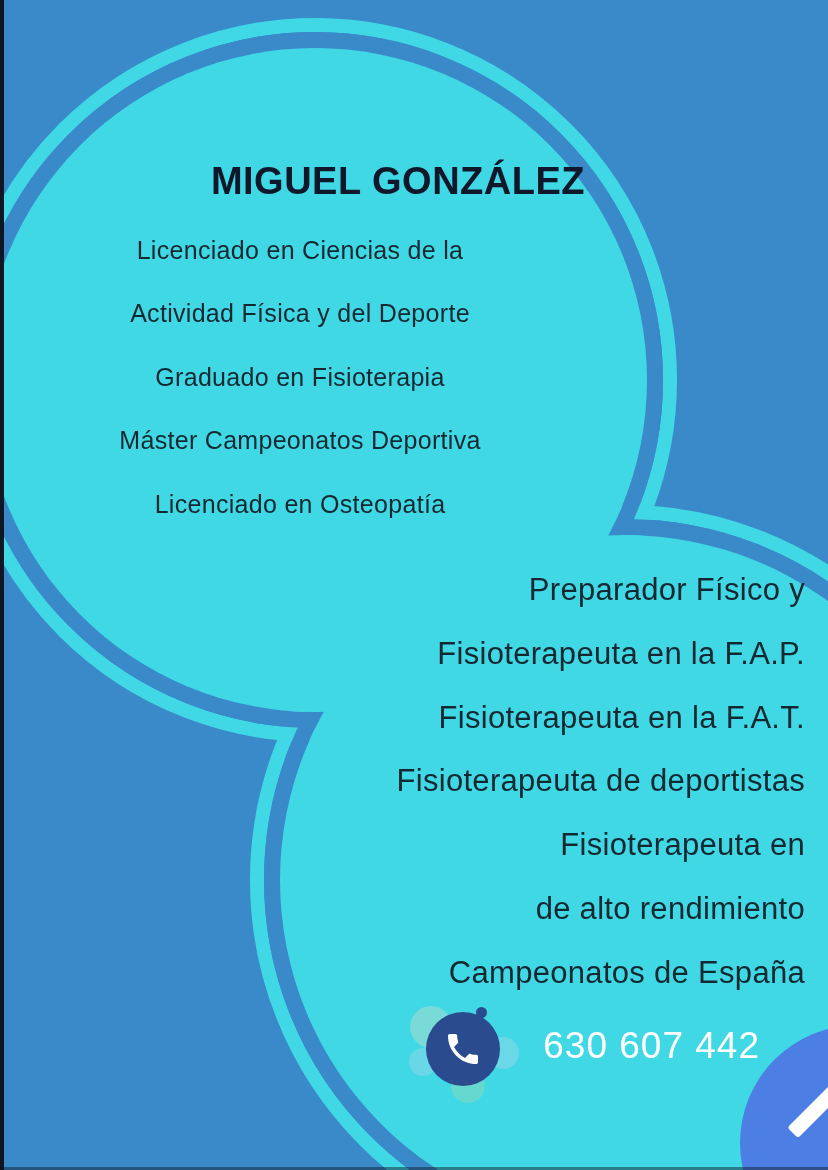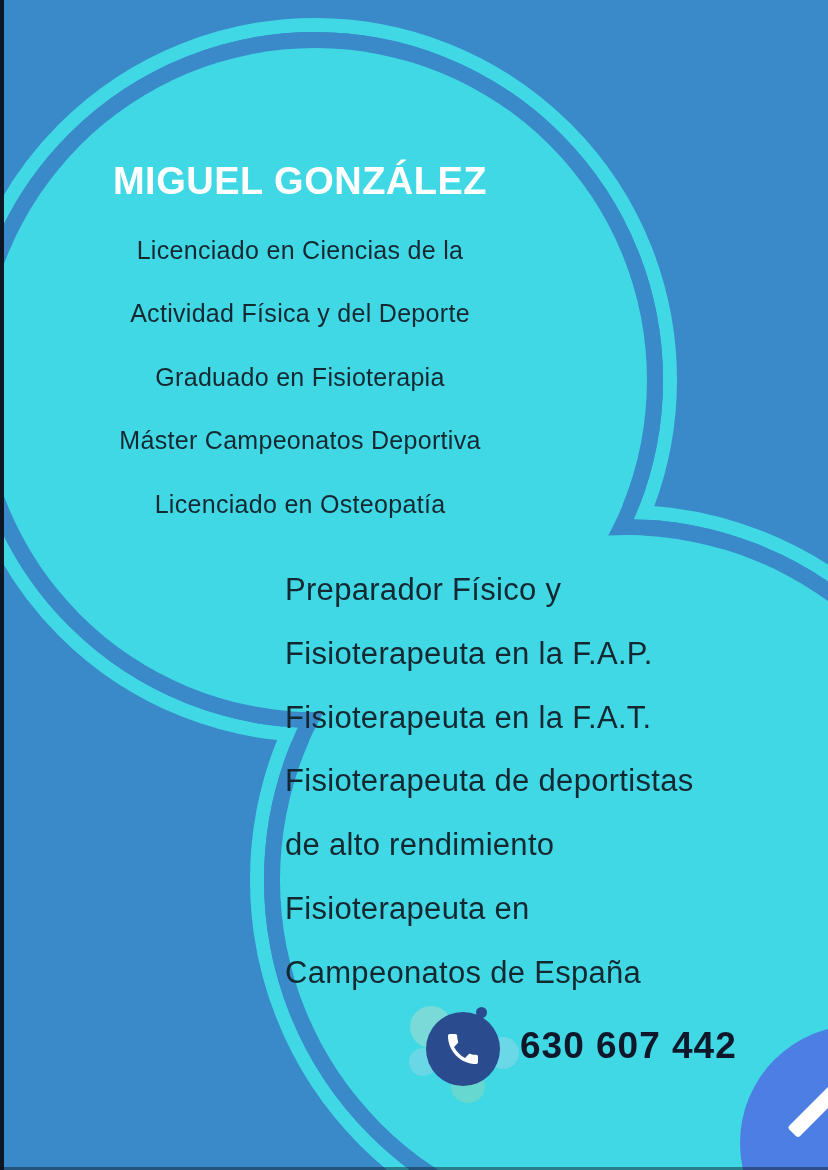--- a/index.html
+++ b/index.html
@@ -10,39 +10,39 @@
   }
   .bg-svg{position:absolute;inset:0;display:block;}
   .band{fill:none;stroke:var(--fill,#40d8e4);}
   .gapring{fill:none;stroke:var(--bg,#3a8aca);}
   .disc{fill:var(--fill,#40d8e4);}
 
   .edge-strip{position:absolute;left:0;top:0;width:4px;height:1170px;background:var(--edge,#0d1824);}
   .bottom-edge{position:absolute;left:0;bottom:0;width:828px;height:3px;background:rgba(10,18,28,.45);}
 
   .block1{position:absolute;left:15px;top:156px;width:570px;text-align:center;color:var(--text,#142832);}
-  .title{font-size:38px;font-weight:700;line-height:50px;letter-spacing:.5px;color:#ffffff;}
+  .title{font-size:38px;font-weight:700;line-height:50px;letter-spacing:.5px;color:#0f172a;text-align:right;}
   .creds{margin-top:13px;}
   .cred{font-size:25px;line-height:63.4px;letter-spacing:.3px;white-space:nowrap;}
 
-  .block2{position:absolute;left:285px;top:558px;width:520px;text-align:left;color:var(--text,#142832);}
+  .block2{position:absolute;left:285px;top:558px;width:520px;text-align:right;color:var(--text,#142832);}
   .role{font-size:31px;line-height:63.8px;letter-spacing:.3px;white-space:nowrap;}
 
   .phone-row{position:absolute;left:405px;top:1000px;width:360px;height:95px;}
   .phone-art{position:absolute;left:0;top:0;width:115px;height:95px;}
   .blob{position:absolute;border-radius:50%;}
   .blob-a{left:5px;top:6px;width:42px;height:42px;background:rgba(168,220,205,.55);}
   .blob-b{left:46px;top:69px;width:34px;height:34px;background:rgba(140,215,185,.5);}
   .blob-c{left:82px;top:37px;width:32px;height:32px;background:rgba(150,215,235,.5);}
   .blob-d{left:4px;top:48px;width:28px;height:28px;background:rgba(155,215,230,.45);}
   .phone-badge{position:absolute;left:21px;top:12px;width:74px;height:74px;border-radius:50%;
     background:var(--badge,#2a4b8e);display:flex;align-items:center;justify-content:center;}
   .phone-dot{position:absolute;left:71px;top:7px;width:11px;height:11px;border-radius:50%;background:var(--badge,#2a4b8e);}
-  .phone-number{position:absolute;left:115px;top:22px;width:240px;text-align:left;
-    font-size:37px;font-weight:700;line-height:48px;letter-spacing:1px;color:#0f172a;white-space:nowrap;}
+  .phone-number{position:absolute;left:115px;top:22px;width:240px;text-align:right;
+    font-size:37px;font-weight:400;line-height:48px;letter-spacing:1px;color:#ffffff;white-space:nowrap;}
 
   .fab{position:absolute;left:740px;top:1025px;width:236px;height:236px;border-radius:50%;
     background:var(--fab,#4c7ee3);}
   .pencil{position:absolute;left:43px;top:77px;width:66px;height:15px;background:#fff;
     border-radius:3px;transform:rotate(-45deg);}
 </style>
 </head>
 <body>
 
 <div class="canvas" style="--bg: #3a8aca; --fill: #40d8e4; --text: #142832; --badge: #2a4b8e; --fab: #4c7ee3; --edge: #0d1824;">
@@ -67,22 +67,22 @@
       <div class="cred">Máster Campeonatos Deportiva</div>
       <div class="cred">Licenciado en Osteopatía</div>
     </div>
   </div>
 
   <div class="block2">
     <div class="role">Preparador Físico y</div>
     <div class="role">Fisioterapeuta en la F.A.P.</div>
     <div class="role">Fisioterapeuta en la F.A.T.</div>
     <div class="role">Fisioterapeuta de deportistas</div>
+    <div class="role">Fisioterapeuta en</div>
     <div class="role">de alto rendimiento</div>
-    <div class="role">Fisioterapeuta en</div>
     <div class="role">Campeonatos de España</div>
   </div>
 
   <div class="phone-row">
     <div class="phone-art">
       <div class="blob blob-a"></div>
       <div class="blob blob-d"></div>
       <div class="blob blob-b"></div>
       <div class="blob blob-c"></div>
       <div class="phone-badge">

